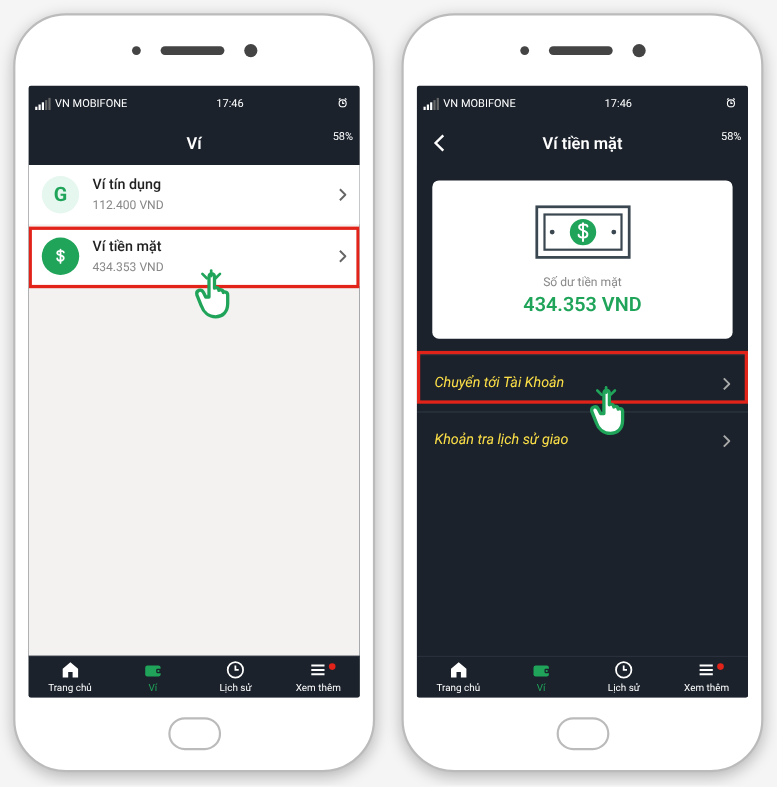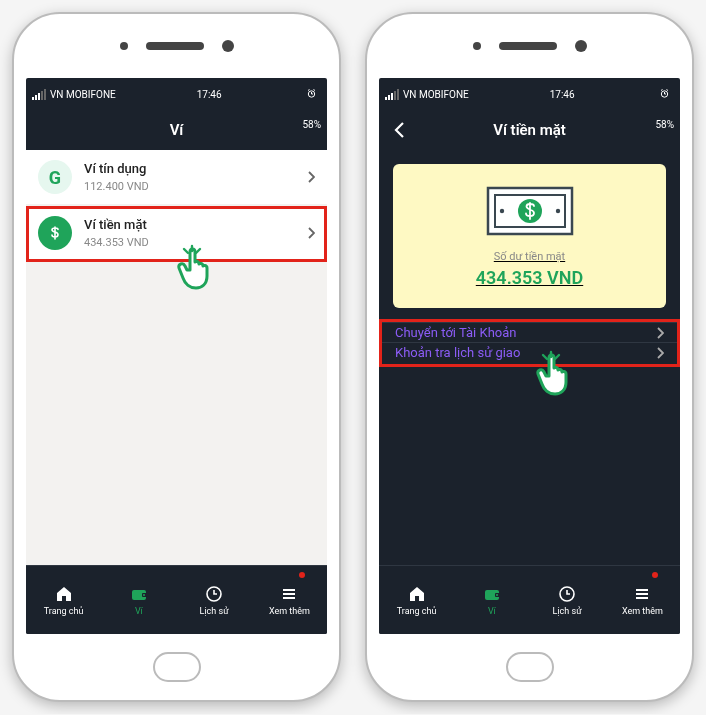--- a/index.html
+++ b/index.html
@@ -125,44 +125,44 @@
   .row .sub { font-size:11px; color:#888; margin-top:4px; }
   .row .chev { color:#666; font-size:14px; }
 
   .highlight {
     position:absolute;
     border:3px solid #e2231a;
     pointer-events:none;
   }
 
   .balance-card {
-    background:#fef9c3;
+    background:#ffffff;
     margin:14px;
     border-radius:6px;
     padding:20px 16px 20px;
     text-align:center;
-    text-decoration:underline;
   }
   .balance-card .label { font-size:11px; color:#888; margin-top:12px; }
   .balance-card .amount { font-size:18px; color:#1fa45a; font-weight:600; margin-top:4px; }
 
   .dark-row {
-    color:#8b5cf6;
+    color:#fde047;
     font-size:13px;
     display:flex;
     align-items:center;
     justify-content:space-between;
-    padding:2px 16px;
+    padding:18px 16px;
     border-top:1px solid #2f3742;
+    font-style:italic;
   }
   .dark-row:first-of-type { border-top:1px solid #2f3742; }
   .dark-row .chev { color:#aaa; }
 
   .tabbar {
-    height:69px;
+    height:38px;
     background:#1b222c;
     display:flex;
     border-top:1px solid #2f3742;
   }
   .tab {
     flex:1;
     display:flex;
     flex-direction:column;
     align-items:center;
     justify-content:center;

